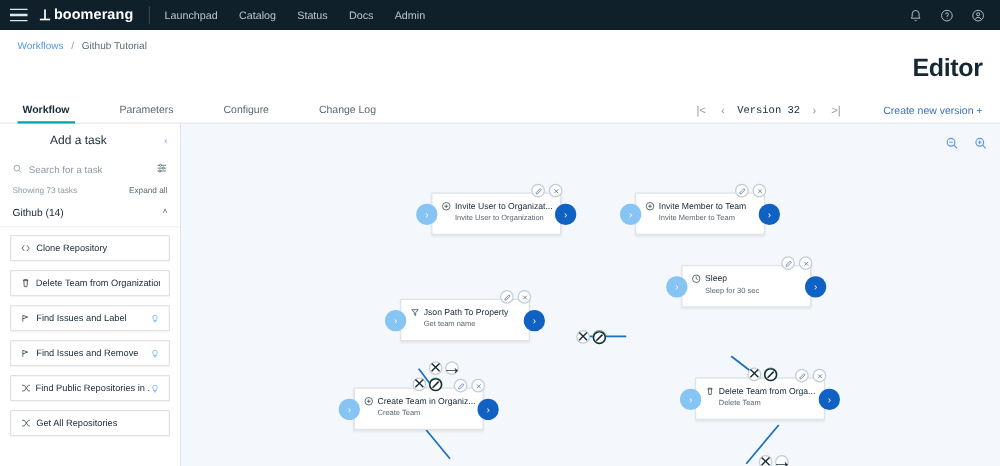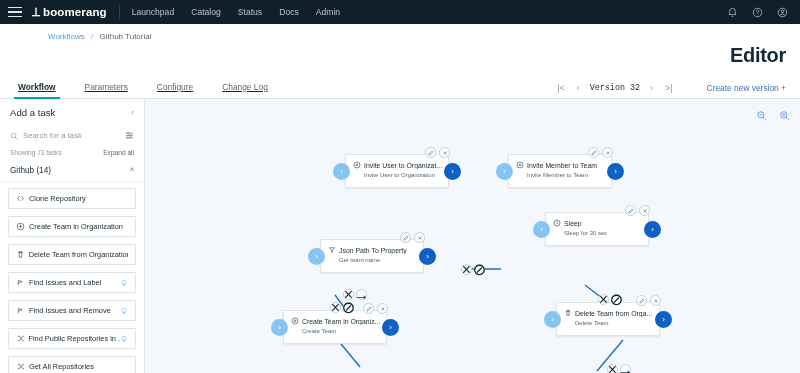--- a/index.html
+++ b/index.html
@@ -23,42 +23,42 @@
   .hamburger i:nth-child(2) { top: 4.7px; }
   .hamburger i:nth-child(3) { top: 9.4px; }
   .brand { display: flex; align-items: center; font-size: 11.5px; font-weight: bold; letter-spacing: .1px; color: #fff; }
   .brand .bmark { margin-right: 3px; font-size: 12px; }
   .nav-div { width: 1px; height: 14px; background: #33424d; margin: 0 12px; }
   .nav-links { display: flex; gap: 17px; font-size: 8.6px; color: #b9c3cb; }
   .nav-links span { cursor: pointer; }
   .nav-right { margin-left: auto; display: flex; gap: 14px; align-items: center; padding-right: 4px; }
   .nav-right svg { display: block; }
   
-  .crumbs { padding: 8px 14px 0 14px; font-size: 8px; color: #5a6872; margin-left: 34px; }
+  .crumbs { padding: 8px 14px 0 14px; font-size: 8px; color: #5a6872; }
   .crumbs a { color: #5596e6; text-decoration: none; }
   .crumbs .sep { margin: 0 4px; color: #8c9ba5; }
   .title { padding: 3px 14px 0 14px; font-size: 20px; font-weight: bold; letter-spacing: -.3px; text-align: right; }
   
   .tabsrow { display: flex; align-items: flex-end; padding: 0 14px; height: 26px;
              border-bottom: 1px solid #dfe3e6; margin-top: 6px; position: relative; }
-  .tabs { display: flex; gap: 1px; text-decoration: underline; }
+  .tabs { display: flex; gap: 12px; }
   .tab { font-size: 8.4px; color: #5a6872; padding: 0 14px 6px 14px; cursor: pointer; position: relative; }
   .tab:first-child { padding-left: 4px; }
   .tab.active { color: #152935; font-weight: bold; }
   .tab.active::after { content: ""; position: absolute; left: 0; right: 10px; bottom: -1px; height: 2px; background: #00a7a7; }
   .verbar { margin-left: auto; display: flex; align-items: center; gap: 0; padding-bottom: 5px; }
   .verbtn { font-size: 9px; color: #8c9ba5; padding: 0 6px; cursor: pointer; line-height: 1; }
   .vertext { font-size: 8.4px; color: #152935; padding: 0 4px; font-family: Liberation Mono, monospace; }
   .newver { font-size: 8.4px; color: #3d70b2; margin-left: 28px; padding-bottom: 5px; cursor: pointer; }
   
   .split { display: flex; height: 278px; }
   
   .sidebar { width: 145px; background: #fff; border-right: 1px solid #dfe3e6;
              position: relative; overflow: hidden; }
-  .sb-head { display: flex; align-items: center; padding: 8px 10px 4px 10px; }
+  .sb-head { display: flex; align-items: center; padding: 8px 10px 4px 10px; margin-left: 30px; }
   .sb-title { font-size: 9.6px; color: #152935; }
   .sb-collapse { margin-left: auto; font-size: 8px; color: #5596e6; cursor: pointer; }
   .sb-search { display: flex; align-items: center; padding: 4px 10px 2px 10px; }
   .sb-search .si { margin-right: 5px; }
   .sb-search input { border: 0; outline: 0; font-size: 7.8px; color: #5a6872;
                      font-family: "Liberation Sans", sans-serif; width: 96px; background: transparent; }
   .sb-search input::placeholder { color: #8c9ba5; }
   .sb-filter { margin-left: auto; cursor: pointer; }
   .sb-meta { display: flex; padding: 3px 10px 0 10px; font-size: 6.6px; color: #8c9ba5; }
   .sb-meta .expand { margin-left: auto; color: #5a6872; cursor: pointer; }
@@ -208,29 +208,20 @@
 
       <div class="sb-item">
         <span class="ic">
           <svg width="9" height="9" viewBox="0 0 16 16" fill="none" stroke="#3d4f58" stroke-width="1.2">
               <path d="M6 4 3 8l3 4M10 4l3 4-3 4"></path>
             </svg>
         </span>
         <span class="lbl">Clone Repository</span>
       </div>
 
-      <div class="sb-item">
-        <span class="ic">
-          <svg width="9" height="9" viewBox="0 0 16 16" fill="none" stroke="#3d4f58" stroke-width="1.2">
-              <circle cx="8" cy="8" r="6"></circle>
-              <path d="M8 5v6M5 8h6"></path>
-            </svg>
-        </span>
-        <span class="lbl">Create Team in Organization</span>
-      </div>
 
       <div class="sb-item">
         <span class="ic">
           <svg width="9" height="9" viewBox="0 0 16 16" fill="none" stroke="#3d4f58" stroke-width="1.2">
               <path d="M4 4.5h8M5.5 4.5V3h5v1.5M5.5 4.5 6 13h4l.5-8.5"></path>
             </svg>
         </span>
         <span class="lbl">Delete Team from Organization</span>
       </div>
 

